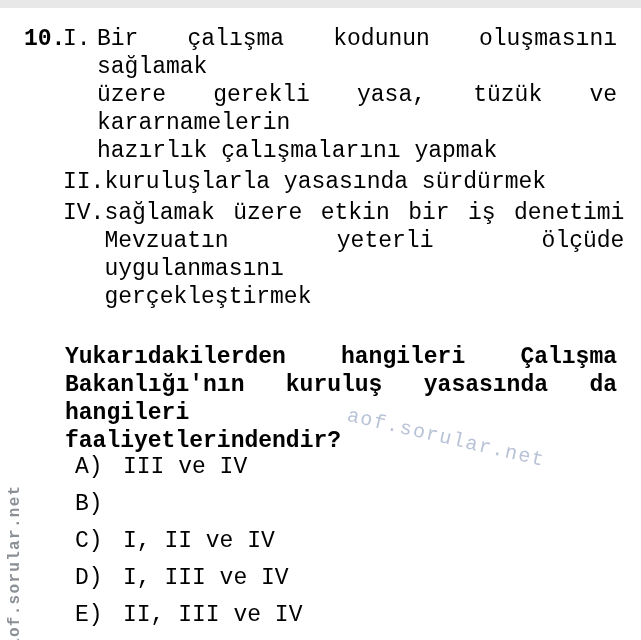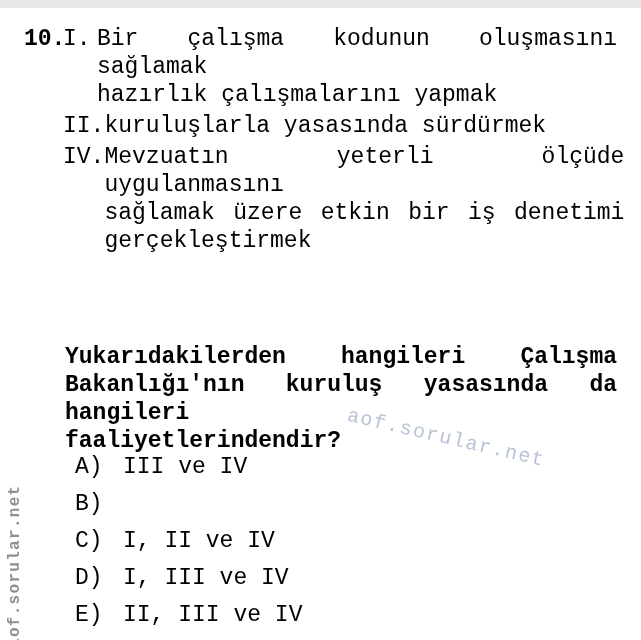--- a/index.html
+++ b/index.html
@@ -67,37 +67,38 @@
 <div class="page">
 
   <div class="qnum">10.</div>
 
   <div class="statements">
 
     <div class="statement">
       <div class="numeral">I.</div>
       <div class="lines">
         <div class="jline">Bir çalışma kodunun oluşmasını sağlamak</div>
+        <div class="jline">üzere gerekli yasa, tüzük ve kararnamelerin</div>
         <div class="jline last">hazırlık çalışmalarını yapmak</div>
       </div>
     </div>
 
     <div class="statement">
       <div class="numeral">II.</div>
       <div class="lines">
         <div class="jline last">kuruluşlarla yasasında sürdürmek</div>
       </div>
     </div>
 
 
     <div class="statement">
       <div class="numeral">IV.</div>
       <div class="lines">
+        <div class="jline">sağlamak üzere etkin bir iş denetimi</div>
         <div class="jline">Mevzuatın yeterli ölçüde uygulanmasını</div>
-        <div class="jline">sağlamak üzere etkin bir iş denetimi</div>
         <div class="jline last">gerçekleştirmek</div>
       </div>
     </div>
 
   </div>
 
   <div class="stem">
     <div class="jline">Yukarıdakilerden hangileri Çalışma</div>
     <div class="jline">Bakanlığı'nın kuruluş yasasında da hangileri</div>
     <div class="jline last">faaliyetlerindendir?</div>

